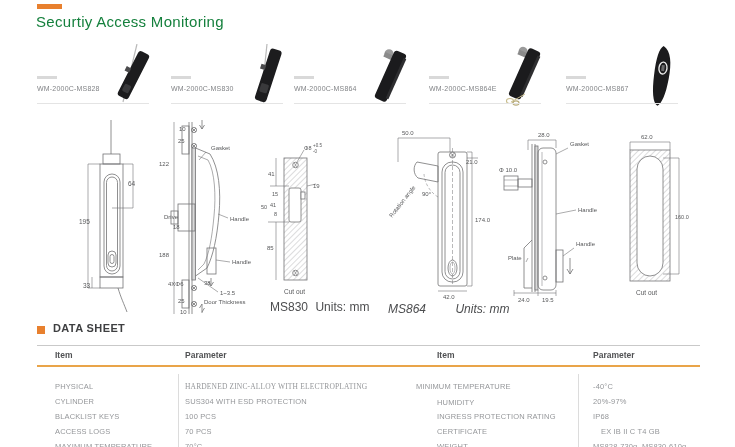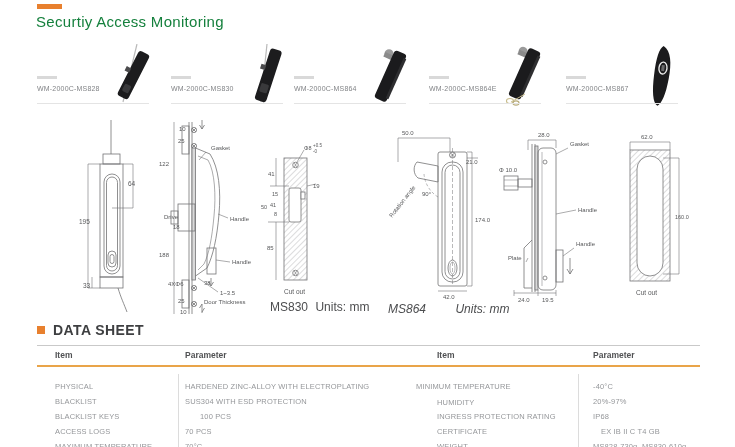--- a/index.html
+++ b/index.html
@@ -14,21 +14,21 @@
   .card .dash{position:absolute;left:0;top:28px;width:20px;height:3px;background:#d9d9d9;}
   .card .plabel{position:absolute;left:0;top:37px;font-size:7px;color:#828487;letter-spacing:.2px;white-space:nowrap;}
   .card .underline{position:absolute;left:0;top:55px;width:112px;height:1px;background:#e4e4e4;}
   .card svg{position:absolute;left:66px;top:-4px;}
   
   svg text{font-family:"Liberation Sans",sans-serif;fill:#58595b;}
   .draw{position:absolute;}
   .caption{position:absolute;font-size:12px;color:#4c4d4f;white-space:nowrap;}
   
   .ds-bullet{left:37px;top:326px;width:8px;height:8px;background:#E8802E;}
-  .ds-heading{left:53px;top:322px;font-size:14px;font-weight:bold;color:#3e3f41;letter-spacing:.4px;}
+  .ds-heading{left:53px;top:322px;font-size:11px;font-weight:bold;color:#3e3f41;letter-spacing:.4px;}
   .tbl-top{left:37px;top:345px;width:663px;height:1px;background:#c9c9c9;}
   .tbl-orange{left:37px;top:365px;width:663px;height:2px;background:#E9A449;}
   .th{position:absolute;top:350px;font-size:8.5px;font-weight:bold;color:#515254;}
   .cell{position:absolute;font-size:7.5px;color:#95979a;white-space:nowrap;letter-spacing:.15px;}
   .vdiv{position:absolute;top:374px;width:1px;height:73px;background:#dcdcdc;}
 </style>
 </head>
 <body>
 
 <div class="abs accent-dash"></div>
@@ -329,25 +329,25 @@
 <div class="th" style="left:55px;">Item</div>
 <div class="th" style="left:185px;">Parameter</div>
 <div class="th" style="left:437px;">Item</div>
 <div class="th" style="left:593px;">Parameter</div>
 <div class="abs tbl-orange"></div>
 
 <div class="vdiv" style="left:178px;"></div>
 <div class="vdiv" style="left:578px;"></div>
 
 <div class="cell" style="left:55px;top:382px;">PHYSICAL</div>
-<div class="cell" style="left:185px;top:382px;">HARDENED ZINC-ALLOY WITH ELECTROPLATING</div>
-<div class="cell" style="left:55px;top:397px;">BLACKLIST</div>
+<div class="cell" style="left:185px;top:382px;font-family:Liberation Serif, serif;">HARDENED ZINC-ALLOY WITH ELECTROPLATING</div>
+<div class="cell" style="left:55px;top:397px;">CYLINDER</div>
 <div class="cell" style="left:185px;top:397px;">SUS304 WITH ESD PROTECTION</div>
 <div class="cell" style="left:55px;top:412px;">BLACKLIST KEYS</div>
-<div class="cell" style="left:200px;top:412px;text-align:center;">100 PCS</div>
+<div class="cell" style="left:185px;top:412px;text-align:center;">100 PCS</div>
 <div class="cell" style="left:55px;top:427px;">ACCESS LOGS</div>
 <div class="cell" style="left:185px;top:427px;">70 PCS</div>
 <div class="cell" style="left:55px;top:442px;">MAXIMUM TEMPERATURE</div>
 <div class="cell" style="left:185px;top:442px;">70°C</div>
 
 <div class="cell" style="left:416px;top:382px;">MINIMUM TEMPERATURE</div>
 <div class="cell" style="left:593px;top:382px;">-40°C</div>
 <div class="cell" style="left:437px;top:379px;margin-top:19px;">HUMIDITY</div>
 <div class="cell" style="left:593px;top:397px;">20%-97%</div>
 <div class="cell" style="left:437px;top:412px;">INGRESS PROTECTION RATING</div>

